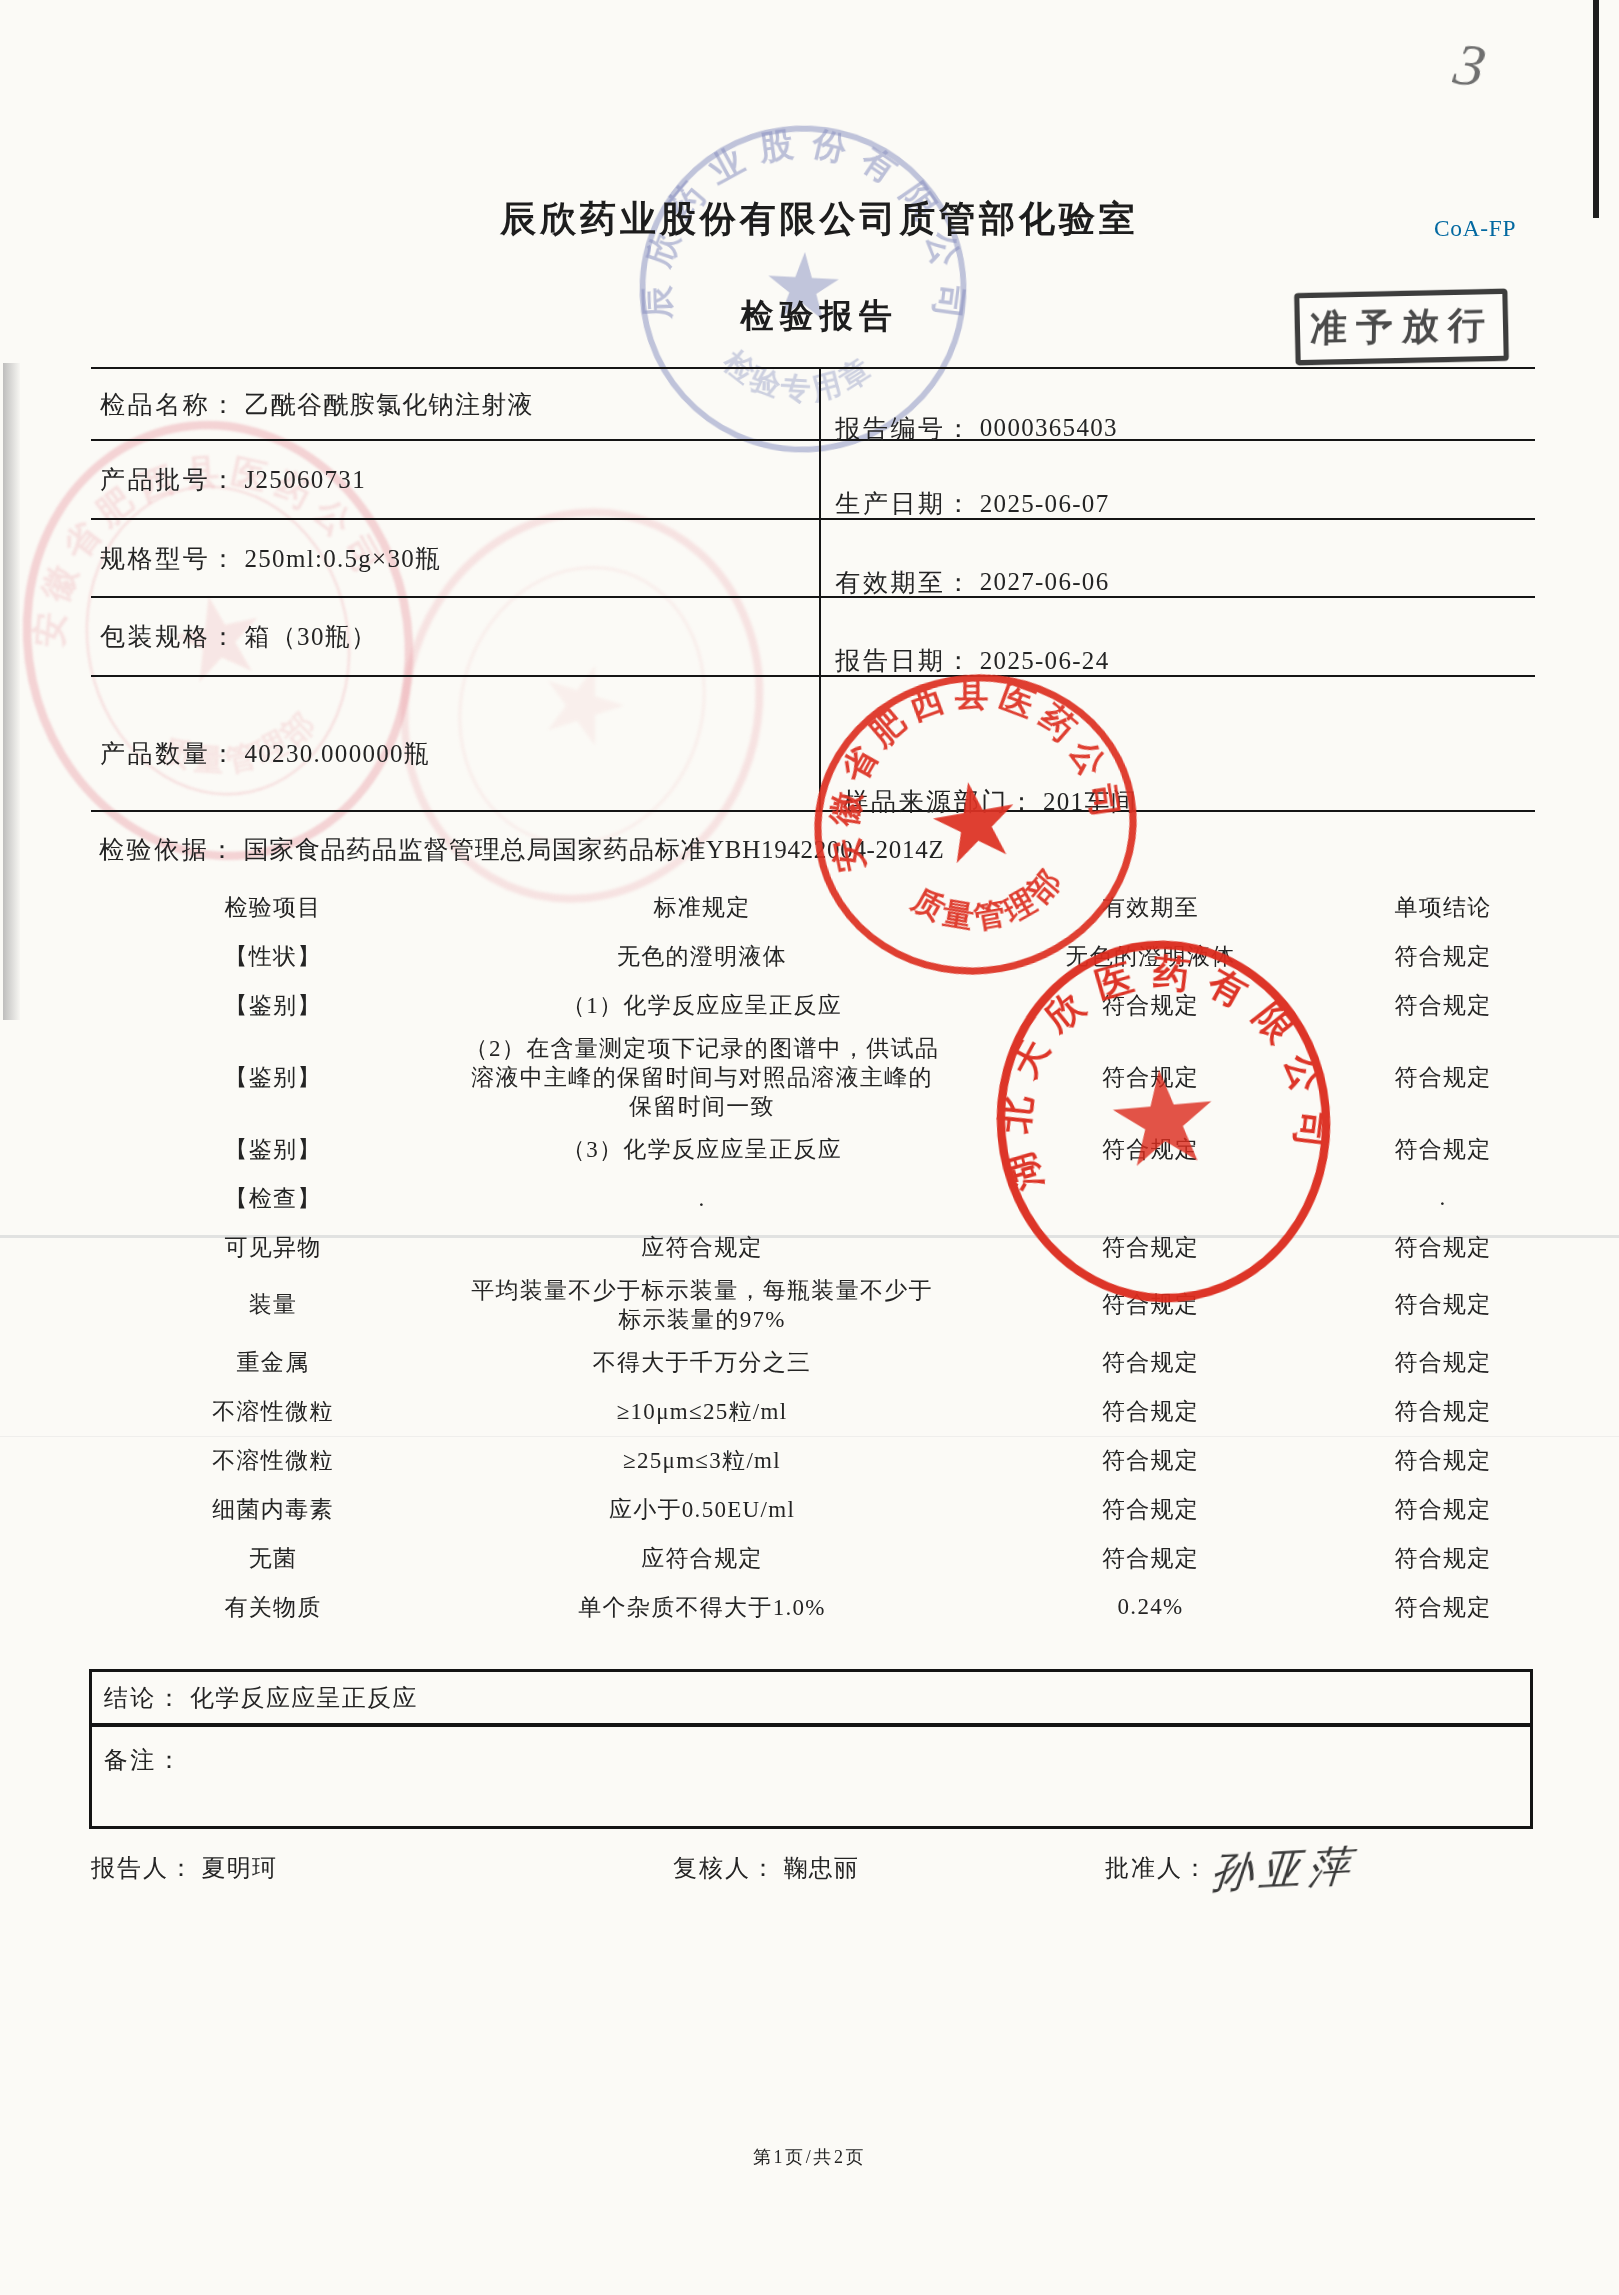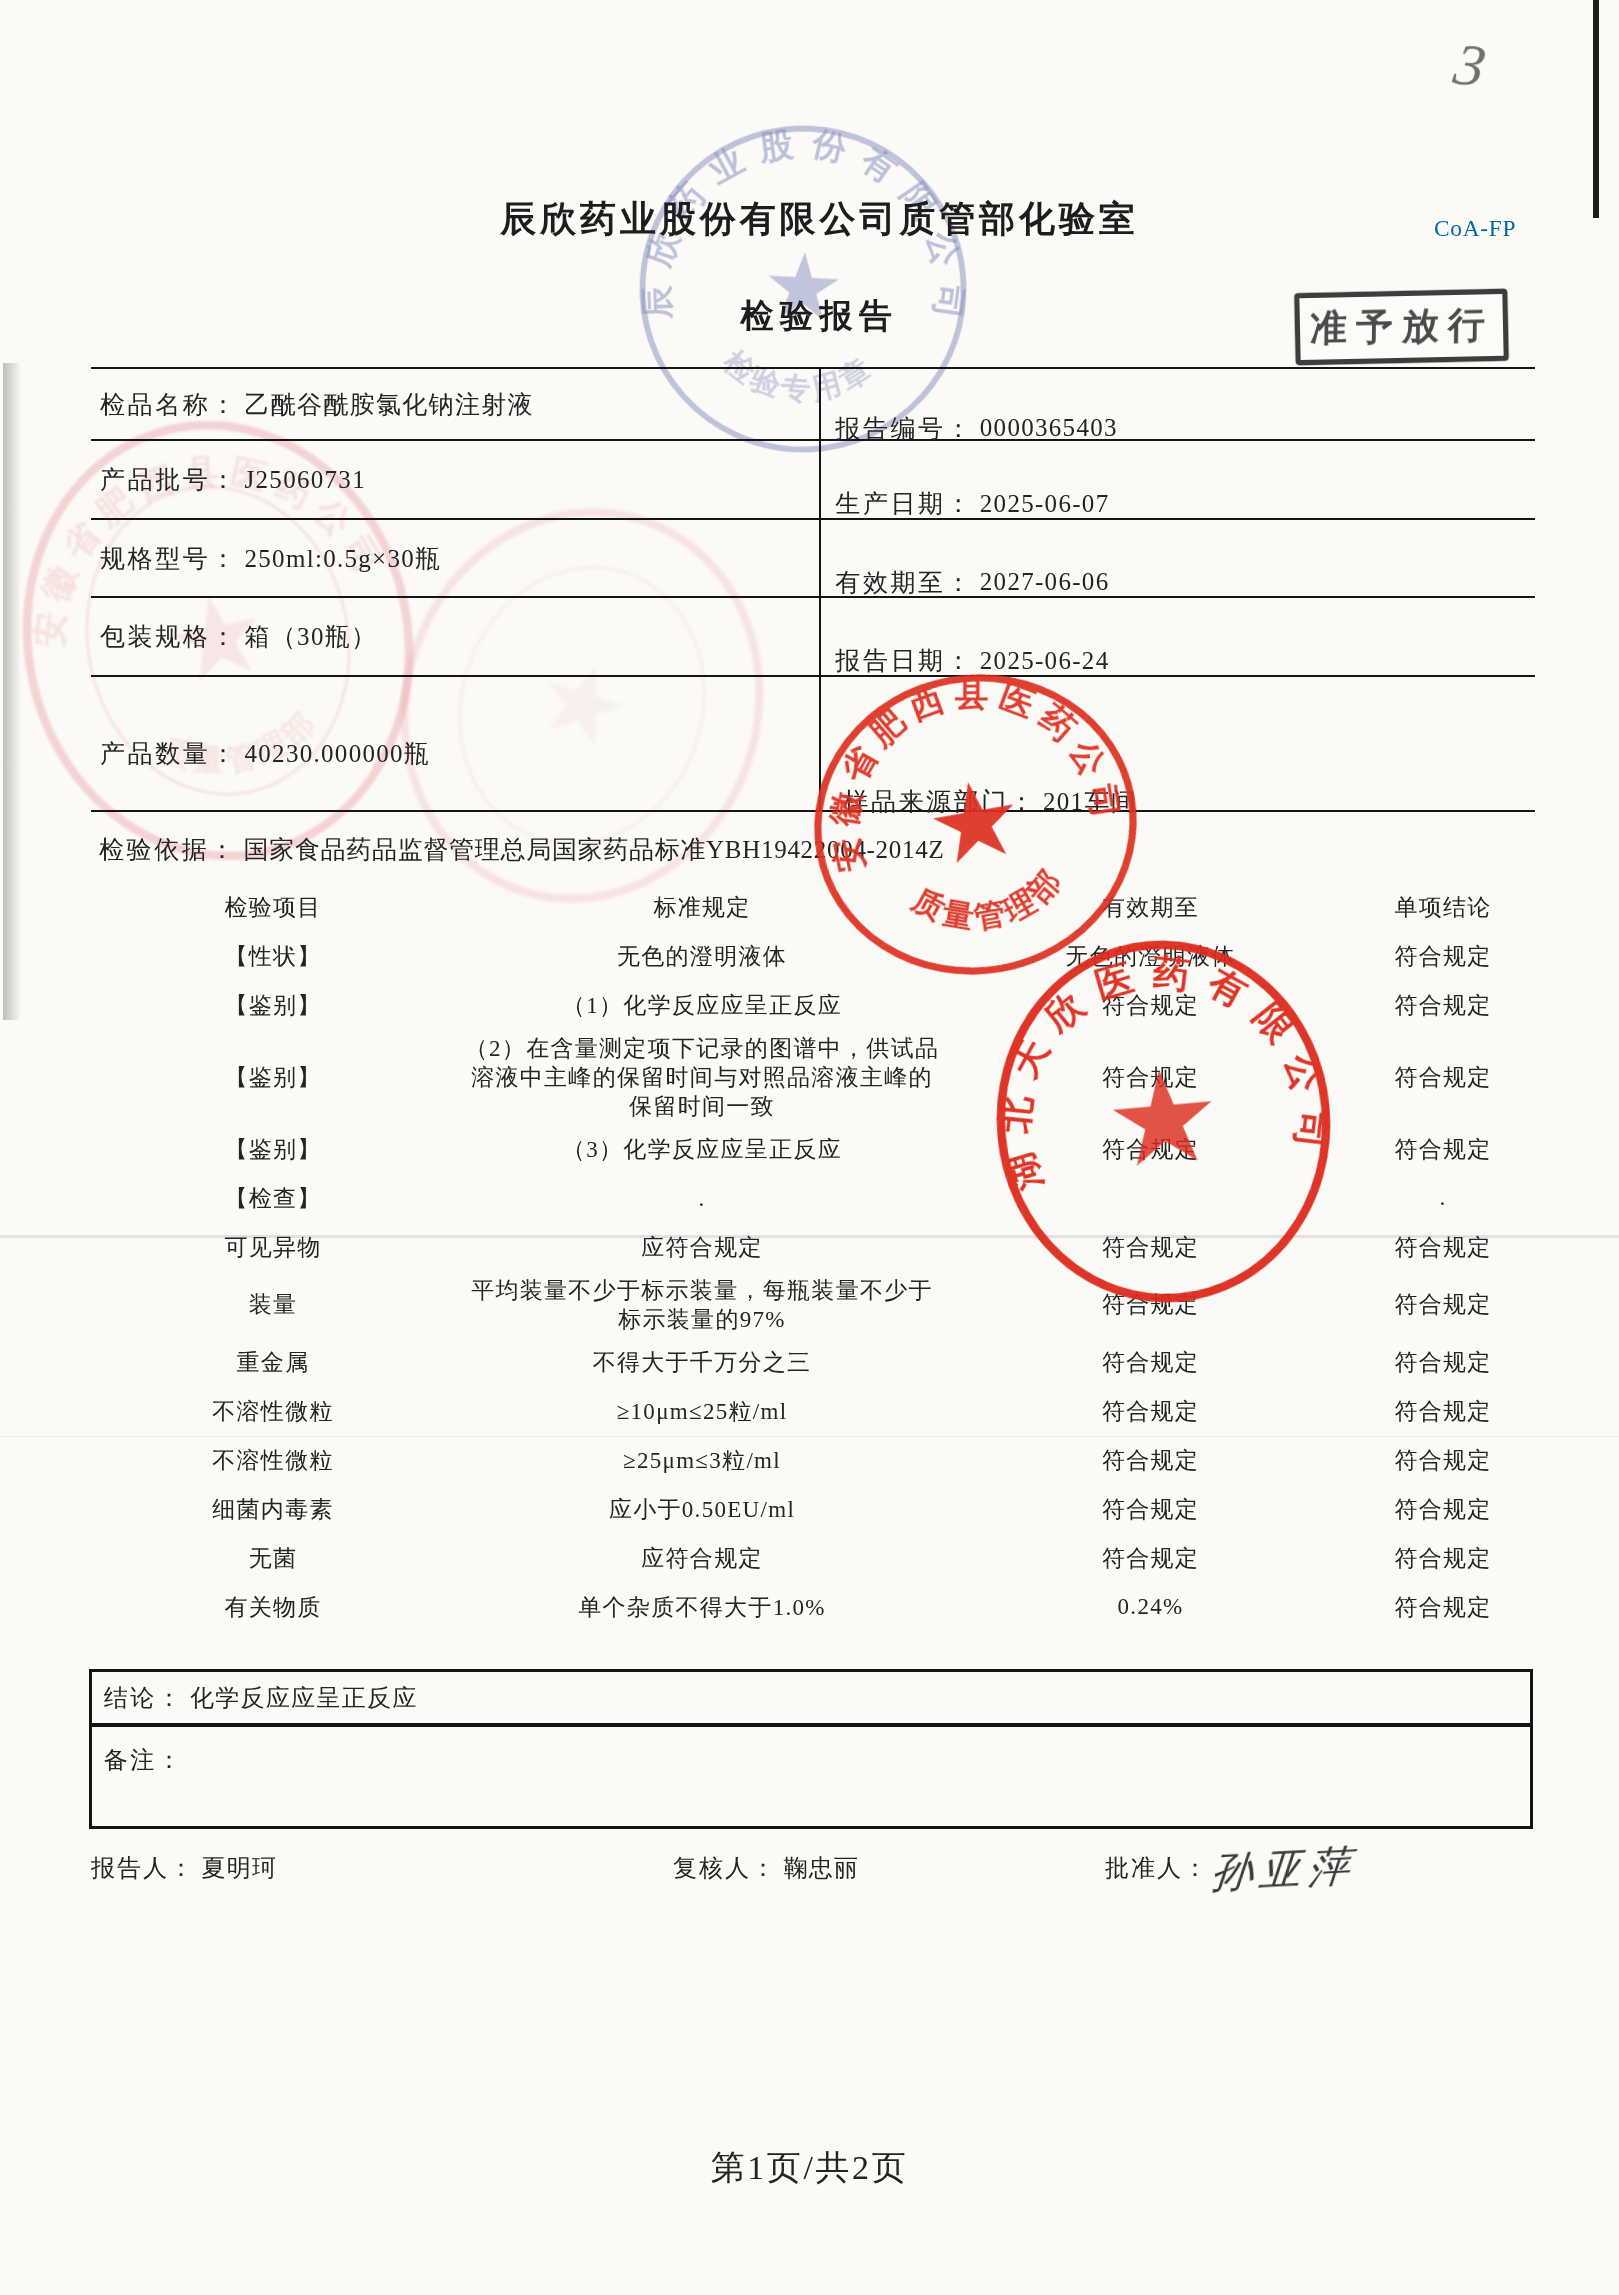--- a/index.html
+++ b/index.html
@@ -77,21 +77,21 @@
   #signatures{position:absolute; left:0; top:1852px; width:1619px; height:104px; font-size:24px;}
   .sig{position:absolute; white-space:nowrap;}
   .sig .lab{letter-spacing:2px;}
   .sig-script{
     position:absolute; left:1211px; top:-10.4px; font-size:42px; color:#3a3a3a;
     font-style:italic; transform:rotate(-3deg) skewX(-8deg); letter-spacing:6.5px;
     filter:blur(0.3px);
   }
   
   #footer{position:absolute; left:0; top:2145px; width:1619px; text-align:center;
-    font-size:34px; letter-spacing:2.6px;}
+    font-size:18px; letter-spacing:2.6px;}
   
   .stamp{position:absolute; overflow:visible;}
   .stamp text{font-family:"Liberation Serif","DejaVu Serif",serif; font-weight:700;}
   
   .edge-right{position:absolute; left:1593px; top:0; width:5.9px; height:218px; background:#1e1e1e;}
   .edge-left{position:absolute; left:3.3px; top:363px; width:17px; height:657px;
     background:linear-gradient(to right, rgba(130,130,132,.5), rgba(200,200,200,.08));}
   .fold{position:absolute; left:0; top:1235px; width:1619px; height:2.6px;
     background:rgba(125,130,145,.20);}
   .fold2{position:absolute; left:0; top:1436px; width:1619px; height:1.3px;

